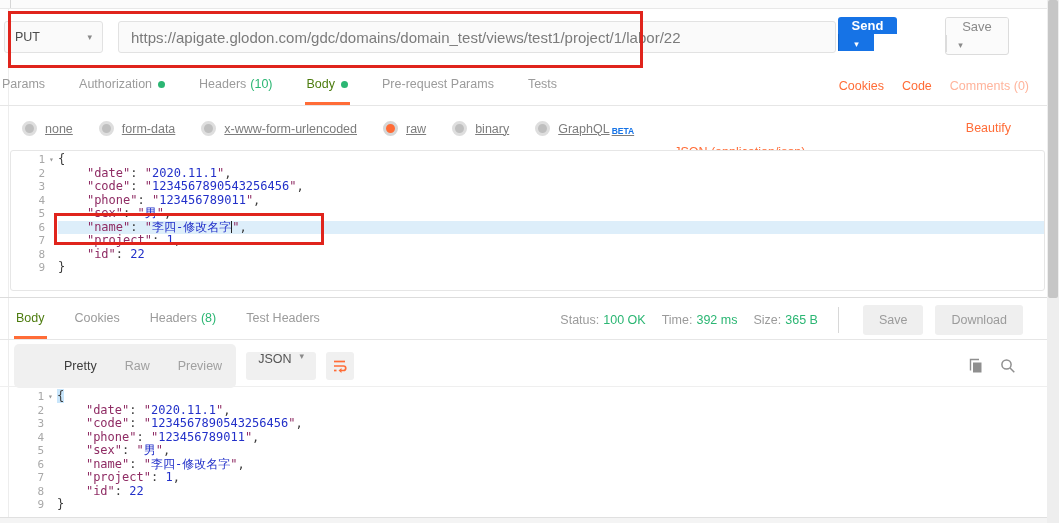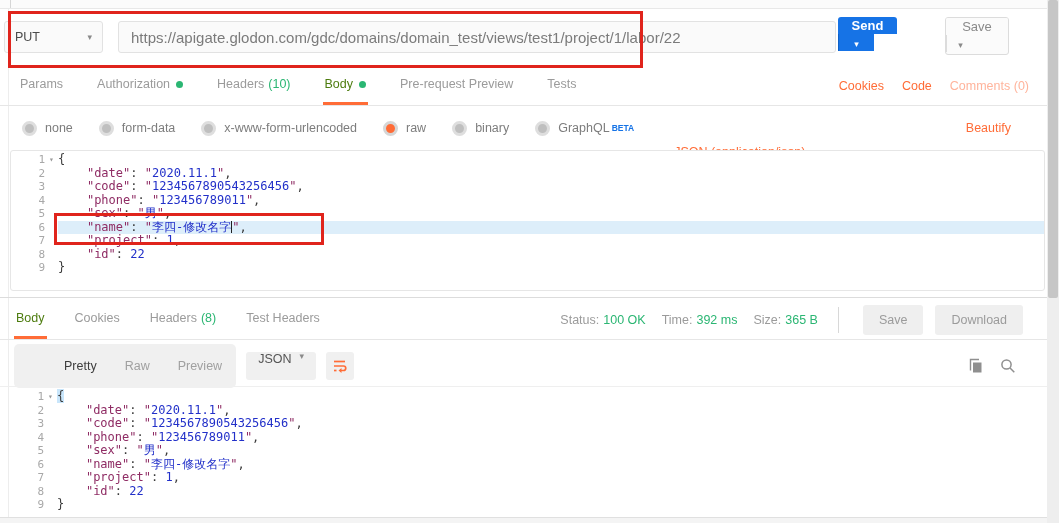--- a/index.html
+++ b/index.html
@@ -24,33 +24,33 @@
   .btn-group{position:absolute;display:flex;border-radius:3px;overflow:hidden;height:38px;box-sizing:border-box;flex-direction:column;}
   .send-group{left:838px;top:17px;}
   .send-main{background:#1673e6;color:#fff;font-size:13px;font-weight:bold;border:none;width:59px;cursor:pointer;}
   .send-caret{background:#1673e6;border:none;border-left:1px solid #0e61c8;width:36px;cursor:pointer;}
   .send-caret .caret{color:#fff;}
   .save-group{left:945px;top:17px;border:1px solid #dcdcdc;background:#fbfbfb;}
   .save-main{background:#fbfbfb;color:#8a8a8a;font-size:13px;border:none;width:62px;cursor:pointer;}
   .save-caret{background:#fbfbfb;border:none;border-left:1px solid #dcdcdc;width:28px;cursor:pointer;}
   
   .req-tabs{position:absolute;left:0;top:66px;width:1047px;height:40px;border-bottom:1px solid #e6e6e6;
-     display:flex;align-items:stretch;padding-left:18px;box-sizing:border-box;}
+     display:flex;align-items:stretch;box-sizing:border-box;}
   .tab{display:flex;align-items:center;height:100%;margin-right:30px;font-size:12.5px;color:#9b9b9b;cursor:pointer;
      border-bottom:3px solid transparent;box-sizing:border-box;padding:0 2px;white-space:nowrap;}
   .tab.active{color:#4d7c0f;border-bottom-color:#ff6c37;}
   .tab .count{color:#2bb673;margin-left:4px;}
   .dot{display:inline-block;width:7px;height:7px;border-radius:50%;background:#2bb673;margin-left:6px;}
   .req-links{position:absolute;right:30px;top:66px;height:40px;display:flex;align-items:center;gap:18px;font-size:12.5px;}
   .link{color:#ff6c37;cursor:pointer;}
   .link.muted{color:#ffb49c;}
   
   .body-opts{position:absolute;left:0;top:107px;width:1047px;height:42px;display:flex;align-items:center;
      padding-left:22px;box-sizing:border-box;font-size:12.5px;color:#7d7d7d;}
-  .radio-item{display:flex;align-items:center;margin-right:26px;cursor:pointer;white-space:nowrap;}
+  .radio-item{display:flex;align-items:flex-end;margin-right:26px;cursor:pointer;white-space:nowrap;text-decoration:underline;}
   .radio{width:15px;height:15px;border-radius:50%;background:#bfbfbf;border:3px solid #dedede;box-sizing:border-box;
      margin-right:8px;flex:none;}
   .radio.selected{background:#ff6c37;border-color:#d6d6d6;}
   .beta{color:#1673e6;font-size:8.5px;font-weight:bold;vertical-align:super;margin-left:2px;}
   .ct-dd{display:flex;align-items:center;gap:8px;color:#ff6c37;margin-left:14px;cursor:pointer;margin-top:48px;}
   .beautify{position:absolute;right:36px;color:#ff6c37;cursor:pointer;}
   
   .editor{position:absolute;left:10px;width:1035px;font-family:"DejaVu Sans Mono","Liberation Mono",monospace;font-size:12px;}
   .req-editor{top:150px;height:141px;border:1px solid #e6e6e6;border-radius:3px;background:#fff;padding-top:2px;box-sizing:border-box;}
   .resp-editor{top:390px;height:124px;background:#fff;}
@@ -134,21 +134,21 @@
       </span>
       <span class="tab">
         <span>Headers</span>
         <span class="count">(10)</span>
       </span>
       <span class="tab active">
         <span>Body</span>
         <span class="dot"></span>
       </span>
       <span class="tab">
-        <span>Pre-request Preview</span>
+        <span>Pre-request Params</span>
       </span>
       <span class="tab">
         <span>Tests</span>
       </span>
     </div>
   <div class="req-links" id="req-links">
       <span class="link">Cookies</span>
       <span class="link">Code</span>
       <span class="link muted">Comments (0)</span>
     </div>

